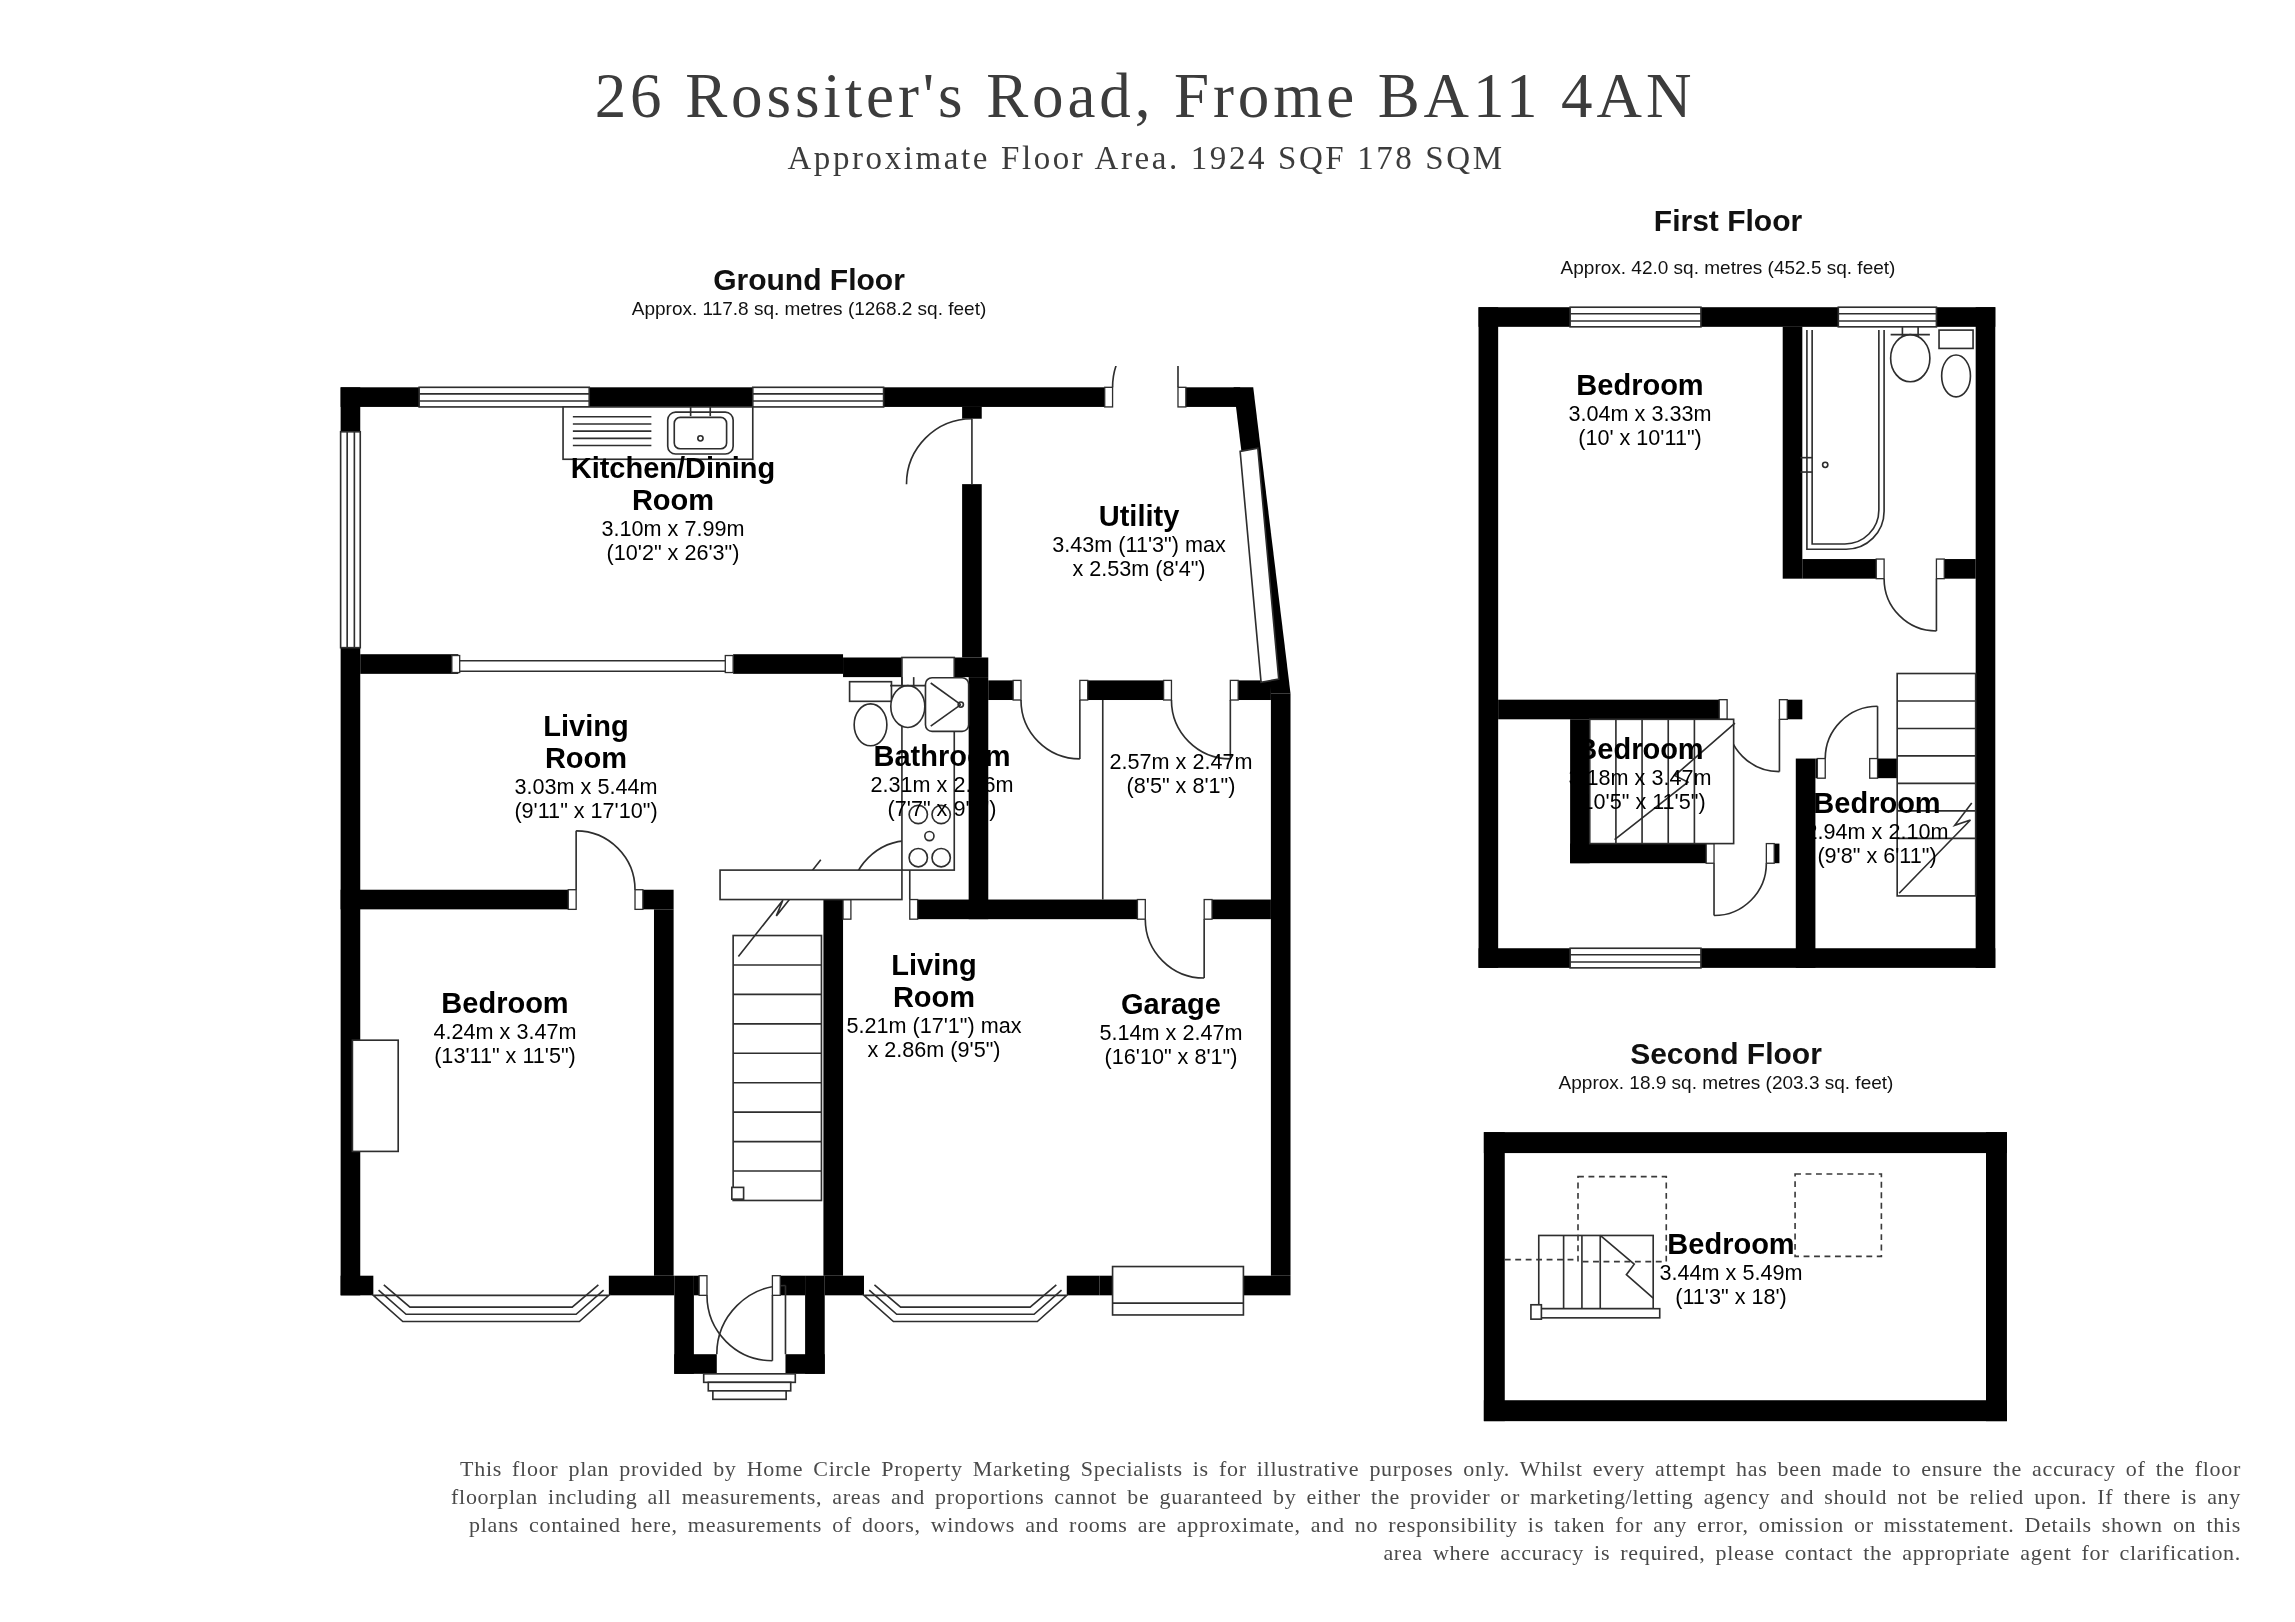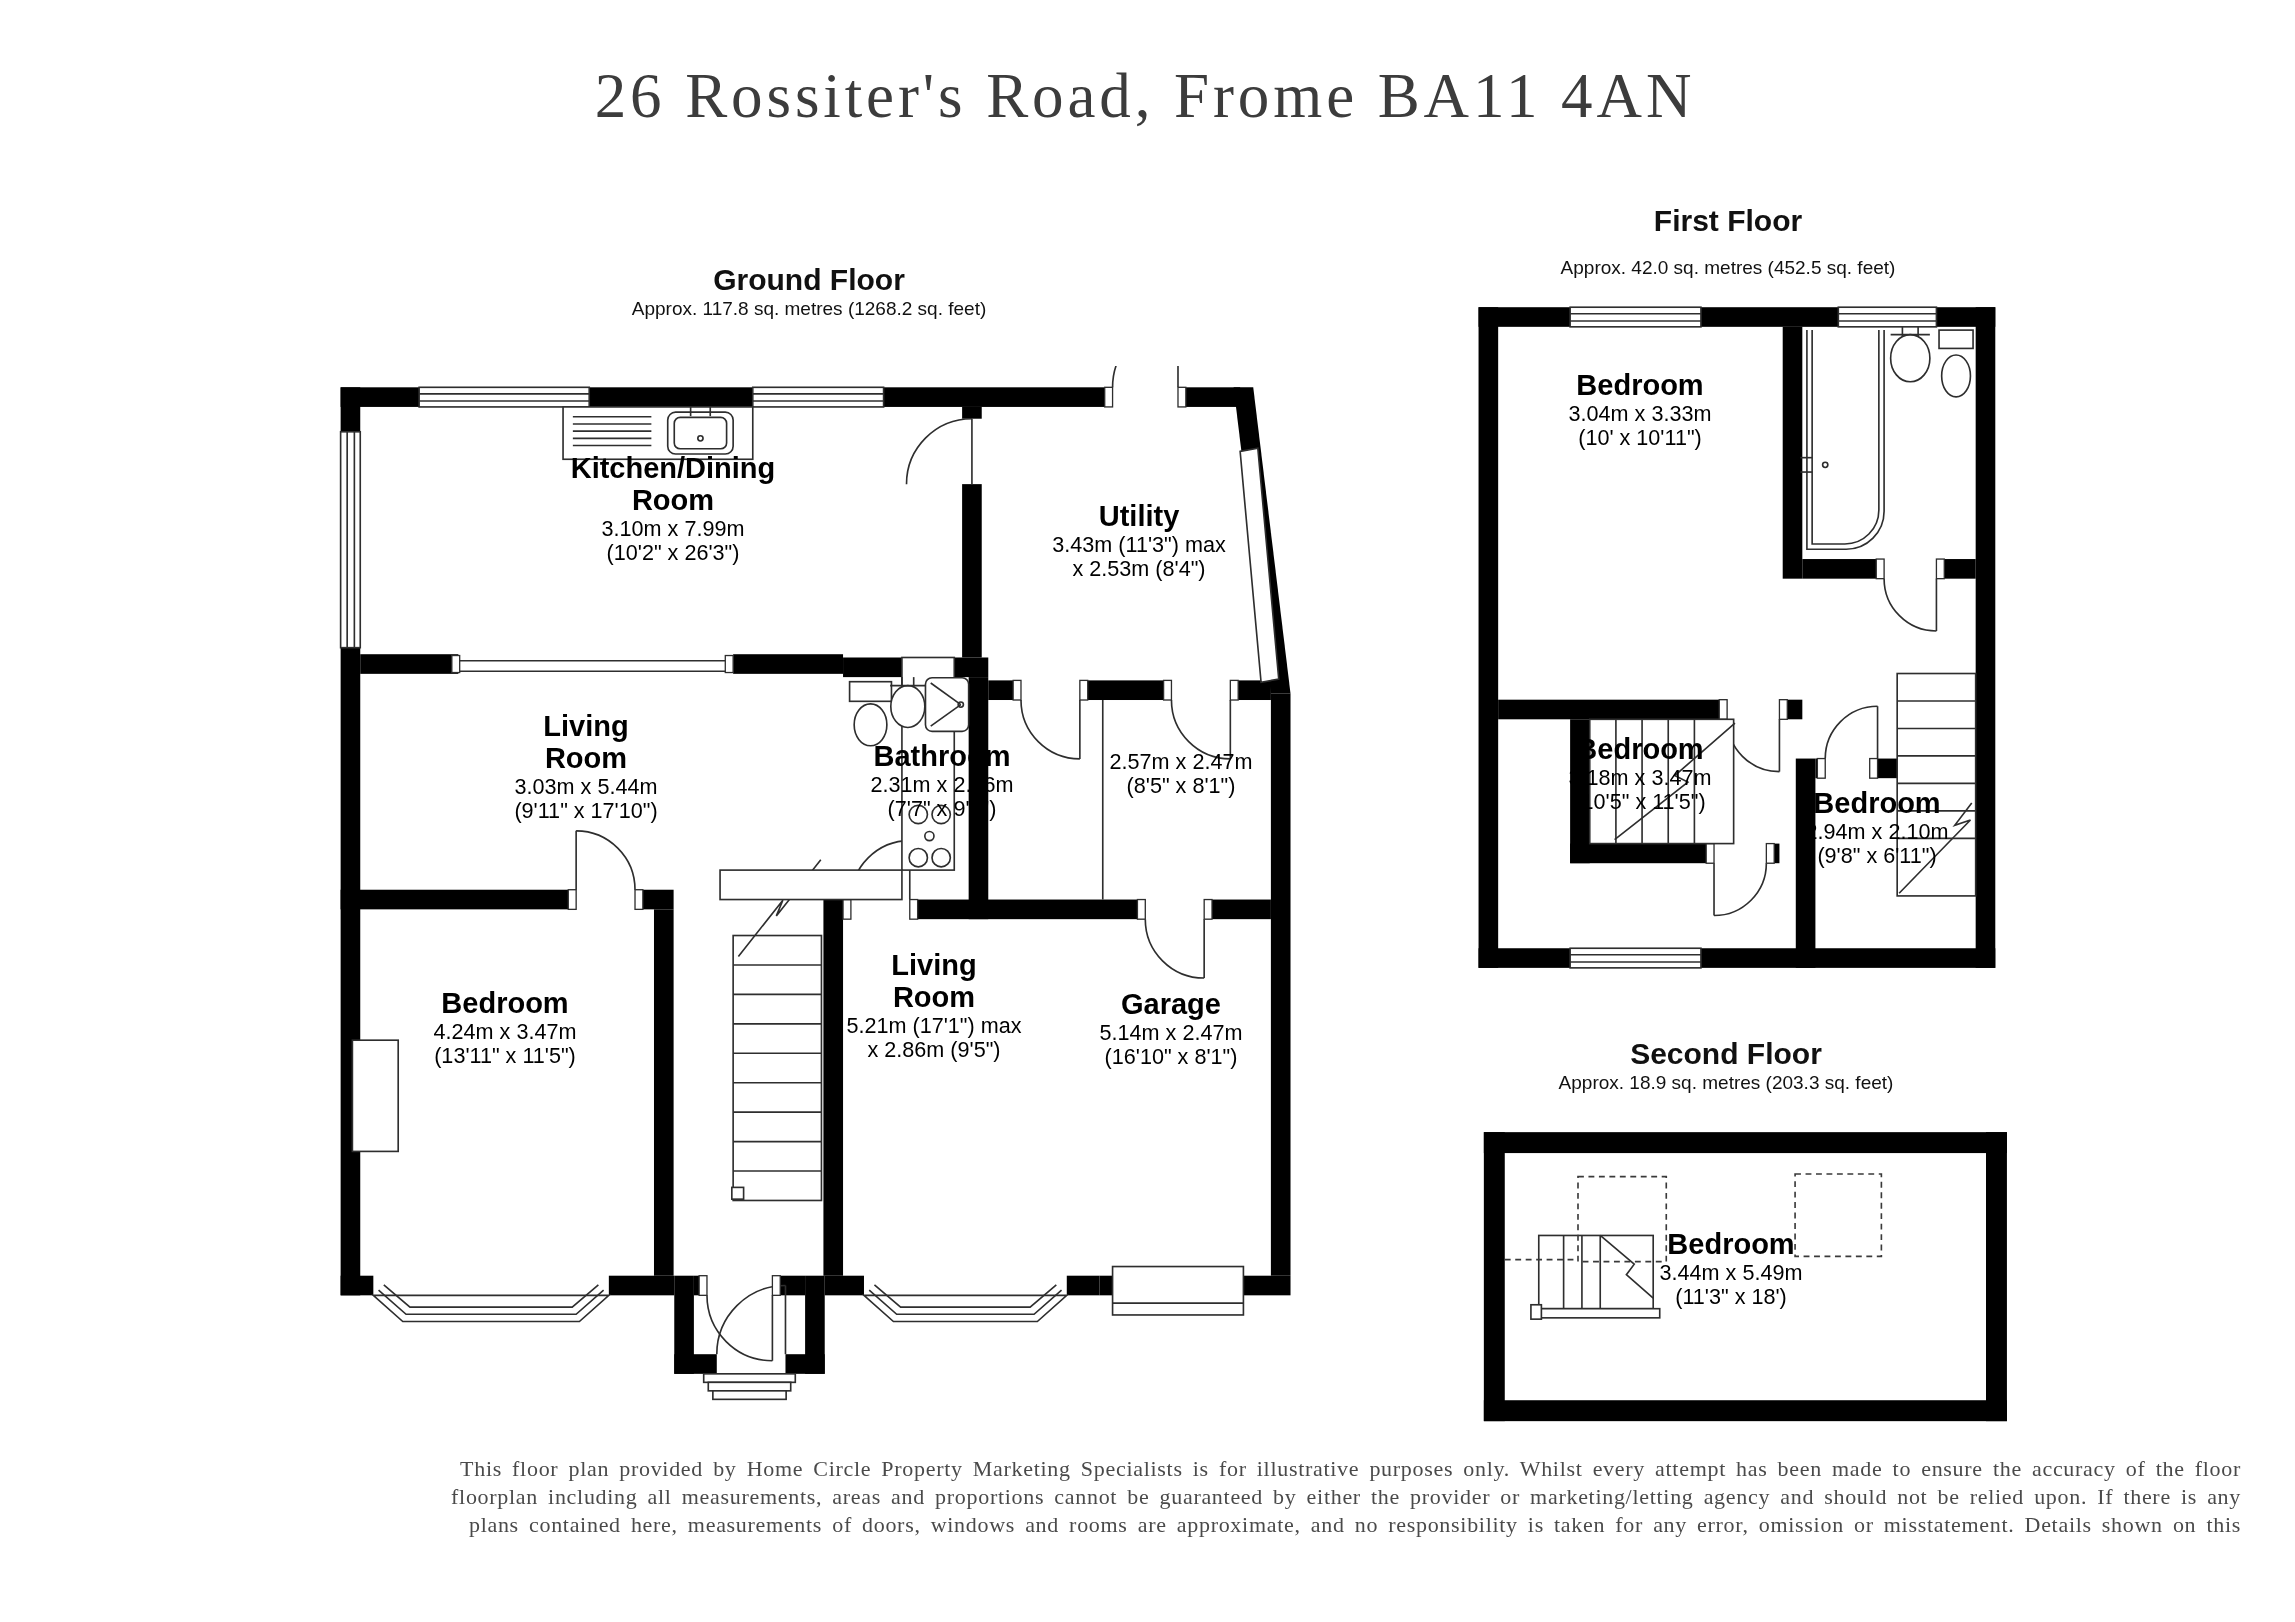--- a/index.html
+++ b/index.html
@@ -27,20 +27,21 @@
   .disclaimer{position:absolute;top:1455px;left:1148px;transform:translateX(-50%);
       width:2186px;text-align:right;font-family:"Liberation Serif",serif;
       font-size:22px;color:#4a4a4a;line-height:28px;letter-spacing:0.7px;word-spacing:3.9px;}
 </style>
 </head>
 <body>
 
 <div id="page">
 
   <div class="main-title serif">26 Rossiter's Road, Frome BA11 4AN</div>
+  <div class="sub-title serif">Approximate Floor Area. 1924 SQF 178 SQM</div>
 
   <svg class="plan" style="left:321px;top:366px;" width="1014" height="1054" viewBox="490 560 1550 1610">
     <g>
 
       <rect class="wall" x="520" y="592" width="120" height="30"></rect>
       <rect class="wall" x="900" y="592" width="250" height="30"></rect>
       <rect class="wall" x="1350" y="592" width="350" height="30"></rect>
       <rect class="wall" x="1800" y="592" width="95" height="30"></rect>
 
       <rect class="wall" x="520" y="592" width="30" height="1388"></rect>
@@ -426,16 +427,17 @@
   <div class="room-label" style="left:1731px;top:1229px;">
     <span class="nm">Bedroom</span>
     <span class="dm">3.44m x 5.49m</span>
     <span class="dm">(11'3" x 18')</span>
   </div>
 
   <div class="disclaimer">
     <div>This floor plan provided by Home Circle Property Marketing Specialists is for illustrative purposes only. Whilst every attempt has been made to ensure the accuracy of the floor</div>
     <div>floorplan including all measurements, areas and proportions cannot be guaranteed by either the provider or marketing/letting agency and should not be relied upon. If there is any</div>
     <div>plans contained here, measurements of doors, windows and rooms are approximate, and no responsibility is taken for any error, omission or misstatement. Details shown on this</div>
+    <div>area where accuracy is required, please contact the appropriate agent for clarification.</div>
   </div>
 
 </div>
 
 
 </body></html>

